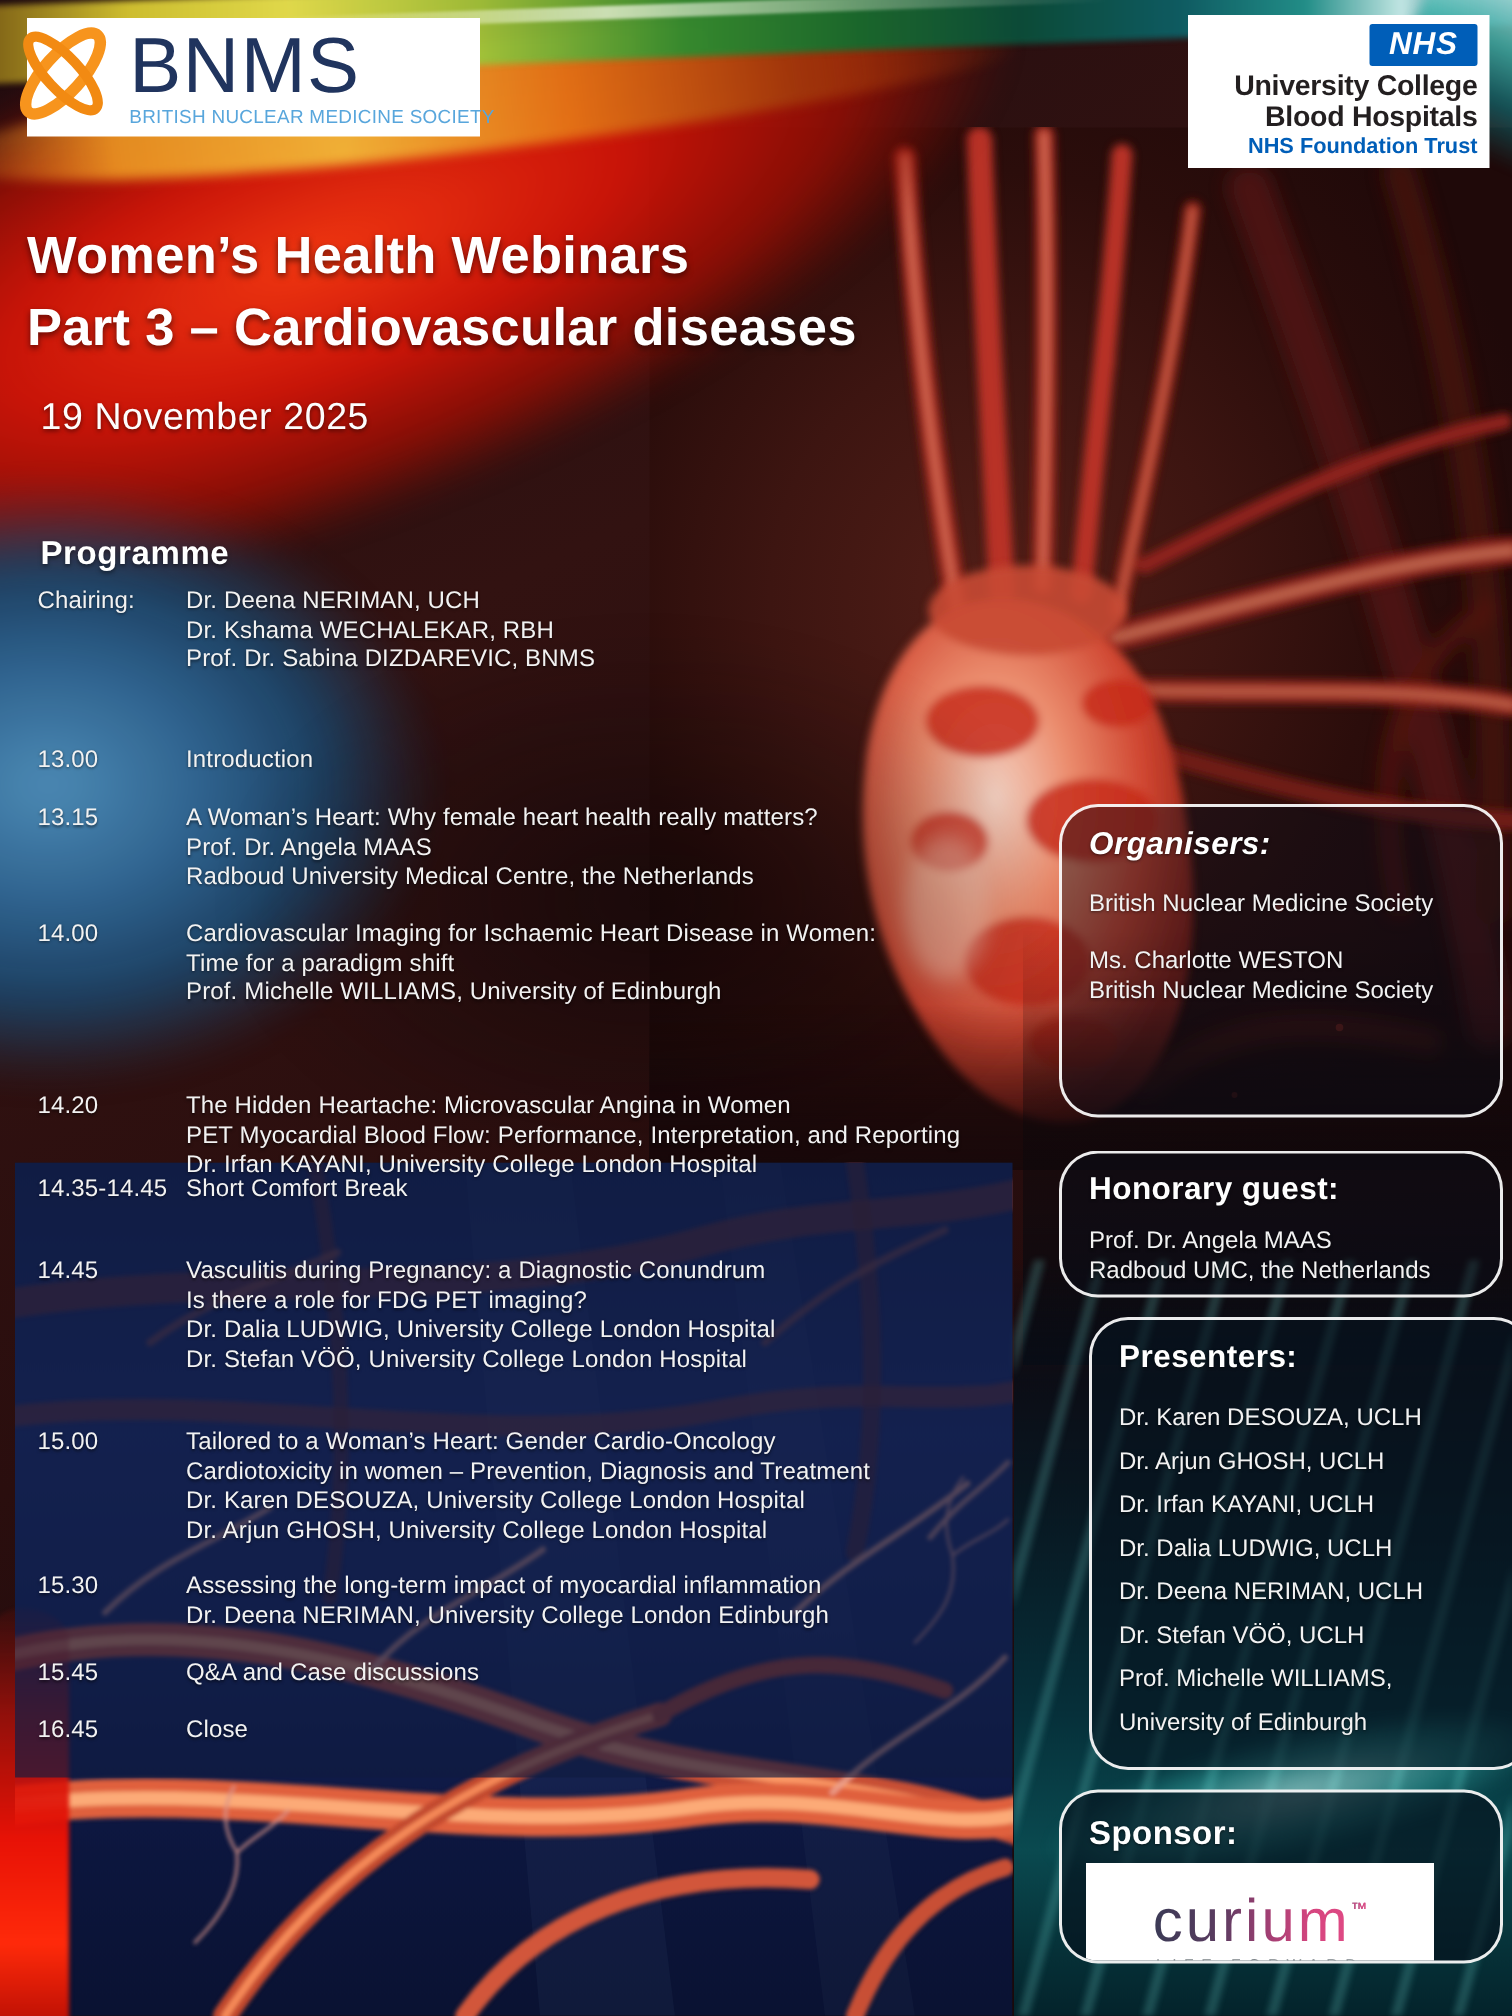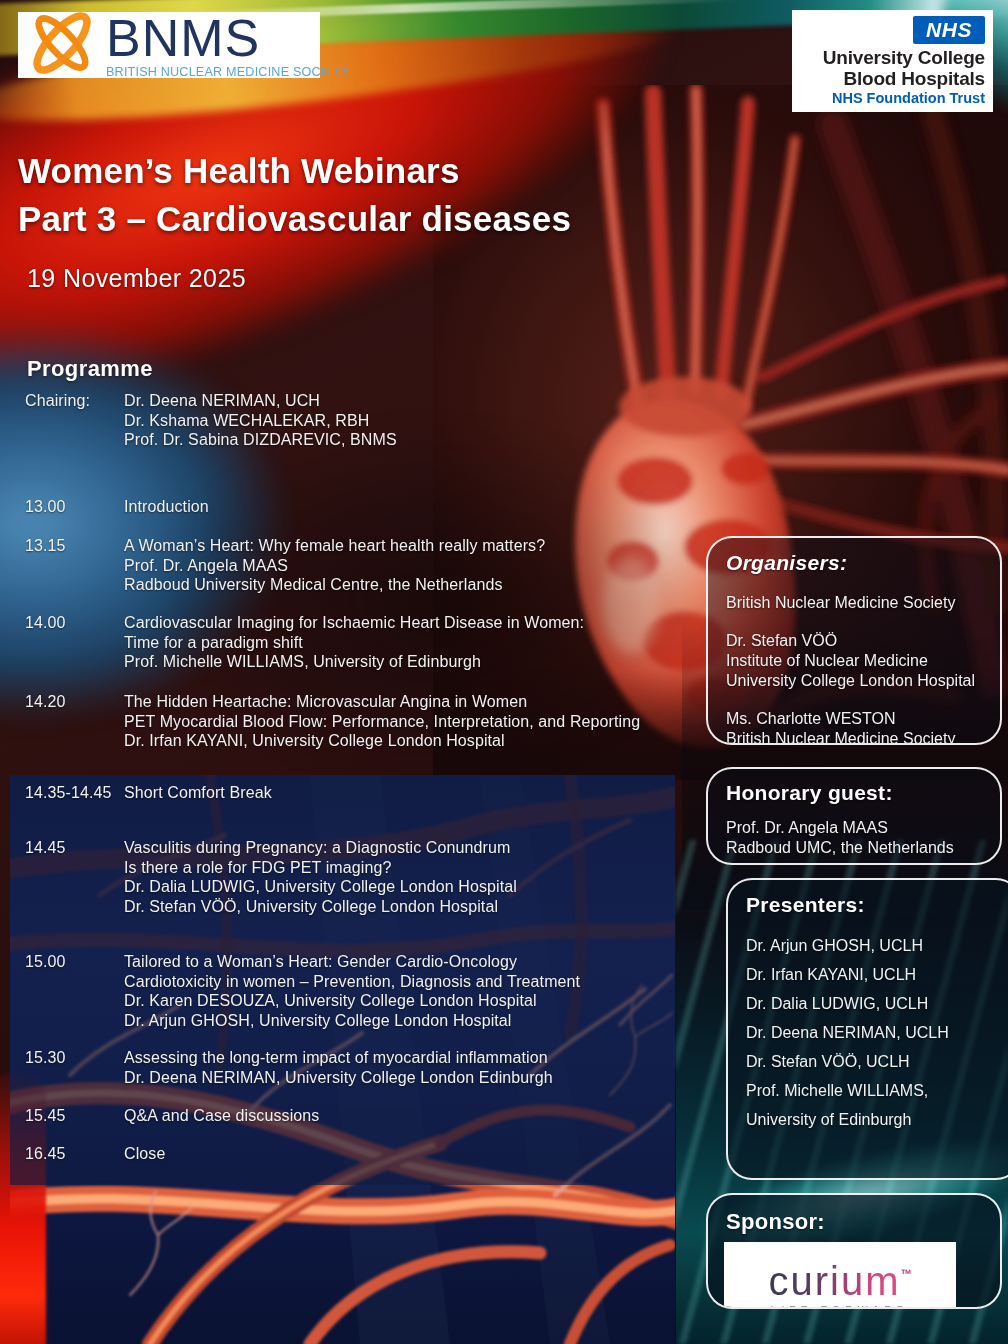--- a/index.html
+++ b/index.html
@@ -47,22 +47,22 @@
     filter:blur(5px);
     background:radial-gradient(ellipse 60% 45% at 55% 50%,rgba(195,255,250,.6),rgba(70,220,210,.32) 48%,rgba(20,80,90,0) 75%);}
   .red-streak{position:absolute;left:-8px;top:1072px;width:54px;height:280px;z-index:3;filter:blur(1.5px);
     border-radius:40% 60% 0 0/8%;
     background:linear-gradient(180deg,rgba(150,20,14,.12) 0%,rgba(190,18,10,.7) 25%,#e81206 55%,#ff2a0a 80%,#b90e04 100%);}
 
   .panel{position:absolute;left:10px;top:775px;width:665px;height:410px;z-index:4;
     background:rgba(15,27,64,.66);}
 
   
-  .bnms-box{position:absolute;left:18px;top:12px;width:302px;height:66px;background:#fff;z-index:6;
-    display:flex;align-items:center;padding:4px 10px 4px 2px;}
+  .bnms-box{position:absolute;left:18px;top:12px;width:302px;height:79px;background:#fff;z-index:6;
+    display:flex;align-items:center;padding:4px 10px 4px 2px;justify-content:center;}
   .bnms-text{display:flex;flex-direction:column;align-items:flex-start;margin-left:2px;}
   .bnms-word{font-size:52px;line-height:52px;color:#20345e;letter-spacing:1px;font-weight:400;}
   .bnms-sub{font-size:12.6px;color:#58a6dc;letter-spacing:.2px;margin-top:1px;white-space:nowrap;}
 
   .nhs-box{position:absolute;left:792px;top:10px;width:201px;height:102px;background:#fff;z-index:6;
     padding:6px 8px 4px 22px;text-align:right;}
   .nhs-lozenge{display:inline-block;background:#005EB8;color:#fff;width:72px;height:28px;line-height:28px;
     text-align:center;font-weight:700;font-style:italic;font-size:21px;border-radius:2px;letter-spacing:.5px;}
   .nhs-l1{font-size:19px;font-weight:700;color:#231f20;line-height:21px;margin-top:3px;letter-spacing:-.2px;}
   .nhs-l2{font-size:19px;font-weight:700;color:#231f20;line-height:21px;letter-spacing:-.2px;}
@@ -279,21 +279,21 @@
     </div>
   </div>
   <div class="prog-row" style="top:613px">
     <div class="t">14.00</div>
     <div class="l">
       <div>Cardiovascular Imaging for Ischaemic Heart Disease in Women:</div>
       <div>Time for a paradigm shift</div>
       <div>Prof. Michelle WILLIAMS, University of Edinburgh</div>
     </div>
   </div>
-  <div class="prog-row" style="top:692px">
+  <div class="prog-row" style="top:728px">
     <div class="t">14.20</div>
     <div class="l">
       <div>The Hidden Heartache: Microvascular Angina in Women</div>
       <div>PET Myocardial Blood Flow:  Performance, Interpretation, and Reporting</div>
       <div>Dr. Irfan KAYANI, University College London Hospital</div>
     </div>
   </div>
   <div class="prog-row" style="top:783px">
     <div class="t">14.35-14.45</div>
     <div class="l">
@@ -337,38 +337,34 @@
         <div>Close</div>
       </div>
   </div>
 
   <div class="rbox box-org">
     <h3>Organisers:</h3>
     <div class="grp">
         <p>British Nuclear Medicine Society</p>
       </div>
     <div class="grp">
-      <p>Dr. Stefan VÖÖ</p>
-      <p>Institute of Nuclear Medicine</p>
-      <p>University College London Hospital</p>
-    </div>
-    <div class="grp">
       <p>Ms. Charlotte WESTON</p>
       <p>British Nuclear Medicine Society</p>
     </div>
   </div>
 
   <div class="rbox box-hon">
     <h3>Honorary guest:</h3>
     <p>Prof. Dr. Angela MAAS</p>
     <p>Radboud UMC, the Netherlands</p>
   </div>
 
   <div class="rbox box-pres">
     <h3>Presenters:</h3>
+    <p>Dr. Karen DESOUZA, UCLH</p>
     <p>Dr. Arjun GHOSH, UCLH</p>
     <p>Dr. Irfan KAYANI, UCLH</p>
     <p>Dr. Dalia LUDWIG, UCLH</p>
     <p>Dr. Deena NERIMAN, UCLH</p>
     <p>Dr. Stefan VÖÖ, UCLH</p>
     <p>Prof. Michelle WILLIAMS, University of Edinburgh</p>
   </div>
 
   <div class="rbox box-spon">
     <h3>Sponsor:</h3>

